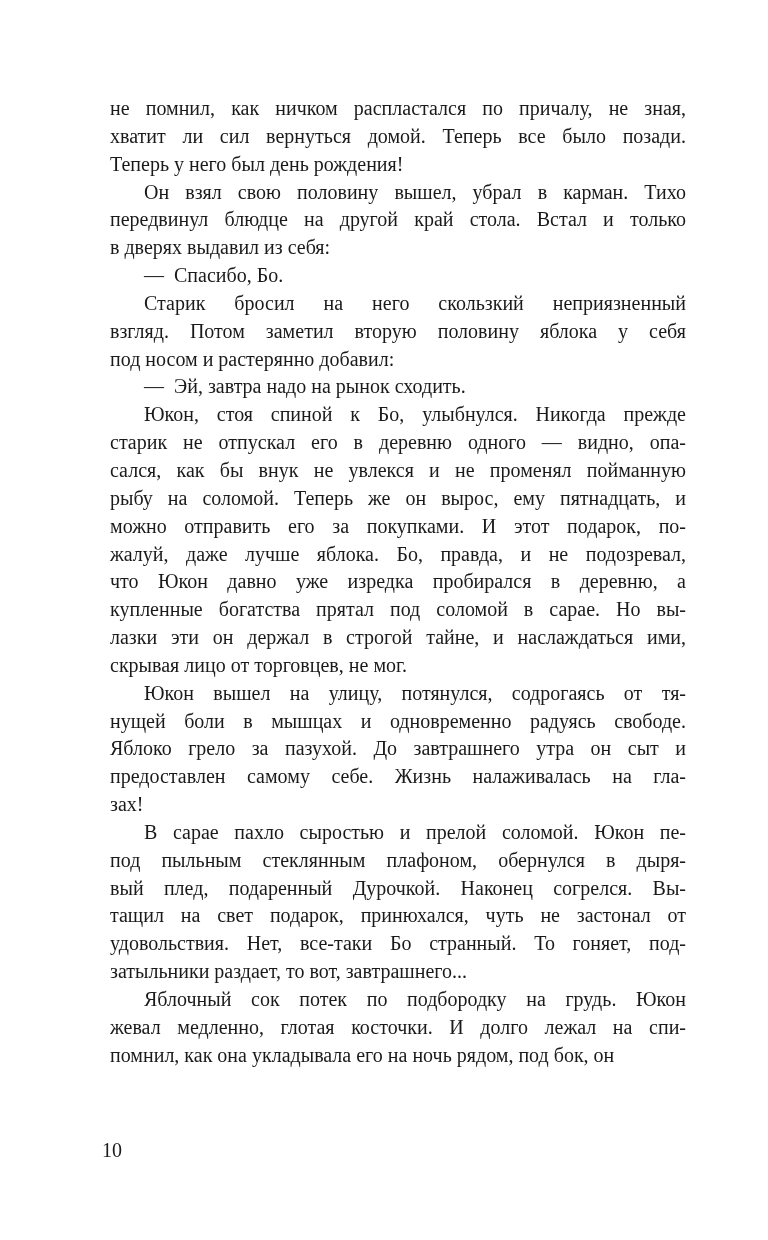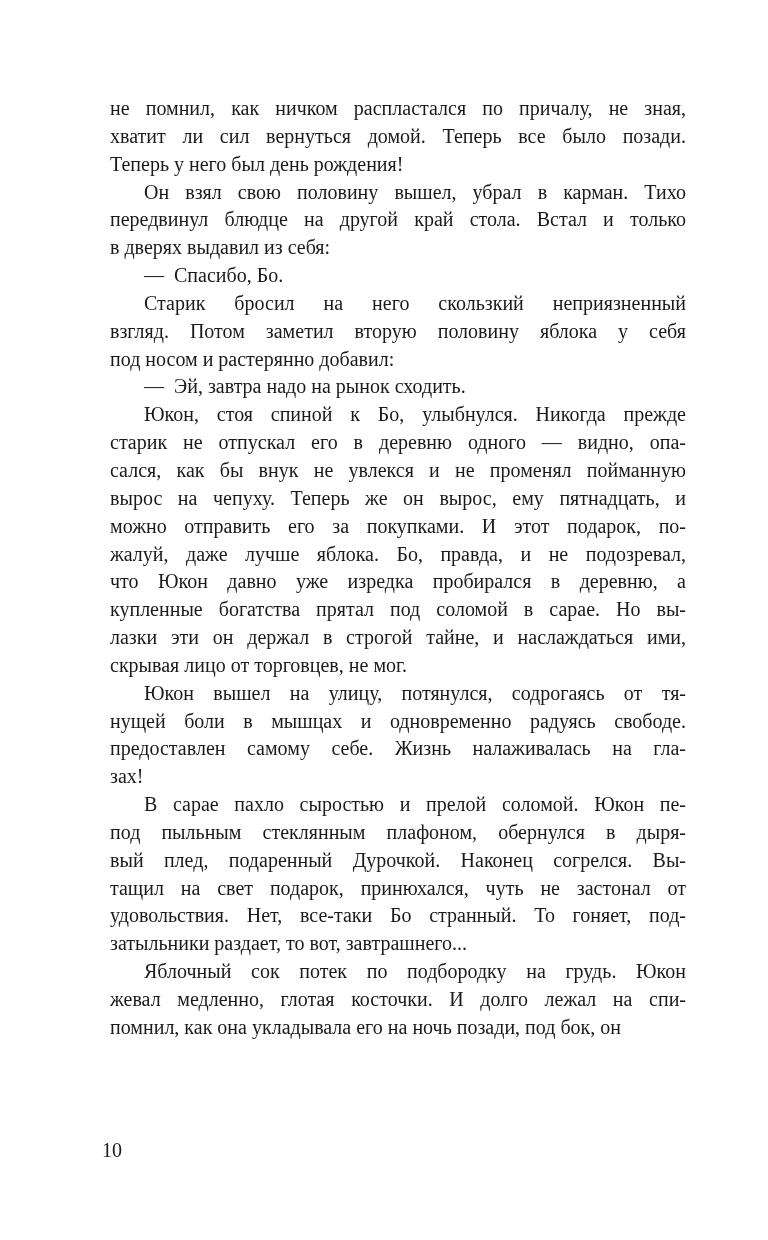--- a/index.html
+++ b/index.html
@@ -61,35 +61,36 @@
       <div class="line">передвинул блюдце на другой край стола. Встал и только</div>
       <div class="line last">в дверях выдавил из себя:</div>
       <div class="line last indent">— Спасибо, Бо.</div>
       <div class="line indent">Старик бросил на него скользкий неприязненный</div>
       <div class="line">взгляд. Потом заметил вторую половину яблока у себя</div>
       <div class="line last">под носом и растерянно добавил:</div>
       <div class="line last indent">— Эй, завтра надо на рынок сходить.</div>
       <div class="line indent">Юкон, стоя спиной к Бо, улыбнулся. Никогда прежде</div>
       <div class="line">старик не отпускал его в деревню одного — видно, опа-</div>
       <div class="line">сался, как бы внук не увлекся и не променял пойманную</div>
-      <div class="line">вырос на чепуху. Теперь же он вырос, ему пятнадцать, и</div>
+      <div class="line">рыбу на соломой. Теперь же он вырос, ему пятнадцать, и</div>
       <div class="line">можно отправить его за покупками. И этот подарок, по-</div>
       <div class="line">жалуй, даже лучше яблока. Бо, правда, и не подозревал,</div>
       <div class="line">что Юкон давно уже изредка пробирался в деревню, а</div>
       <div class="line">купленные богатства прятал под соломой в сарае. Но вы-</div>
       <div class="line">лазки эти он держал в строгой тайне, и наслаждаться ими,</div>
       <div class="line last">скрывая лицо от торговцев, не мог.</div>
       <div class="line indent">Юкон вышел на улицу, потянулся, содрогаясь от тя-</div>
       <div class="line">нущей боли в мышцах и одновременно радуясь свободе.</div>
+      <div class="line">Яблоко грело за пазухой. До завтрашнего утра он сыт и</div>
       <div class="line">предоставлен самому себе. Жизнь налаживалась на гла-</div>
       <div class="line last">зах!</div>
       <div class="line indent">В сарае пахло сыростью и прелой соломой. Юкон пе-</div>
       <div class="line">под пыльным стеклянным плафоном, обернулся в дыря-</div>
       <div class="line">вый плед, подаренный Дурочкой. Наконец согрелся. Вы-</div>
       <div class="line">тащил на свет подарок, принюхался, чуть не застонал от</div>
       <div class="line">удовольствия. Нет, все-таки Бо странный. То гоняет, под-</div>
       <div class="line last">затыльники раздает, то вот, завтрашнего...</div>
       <div class="line indent">Яблочный сок потек по подбородку на грудь. Юкон</div>
       <div class="line">жевал медленно, глотая косточки. И долго лежал на спи-</div>
-      <div class="line last">помнил, как она укладывала его на ночь позади, под бок, он</div>
+      <div class="line last">помнил, как она укладывала его на ночь рядом, под бок, он</div>
     </main>
   <div class="folio">10</div>
 </div>
 
 </body></html>

